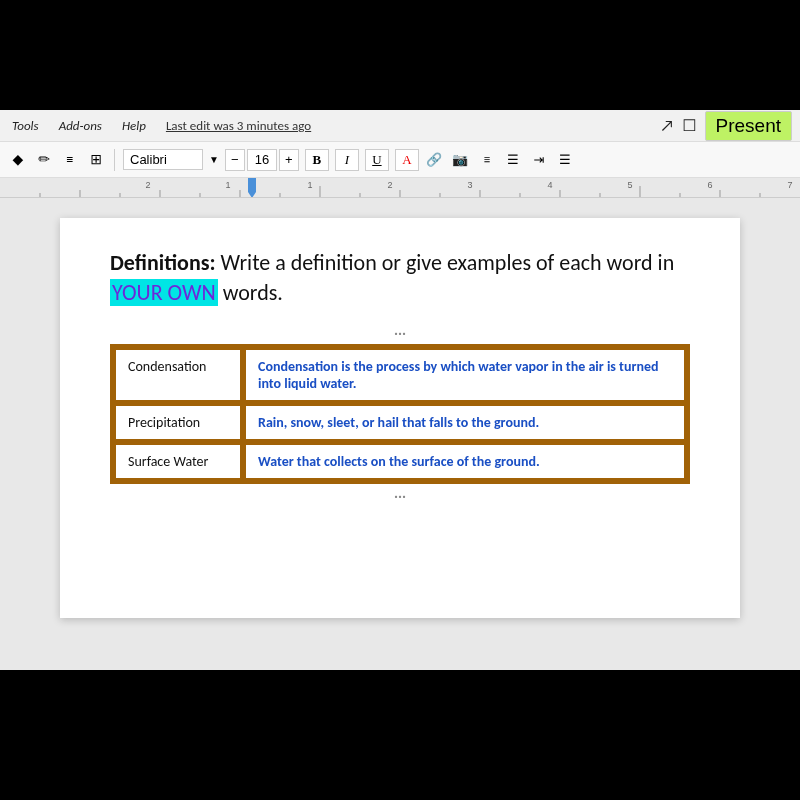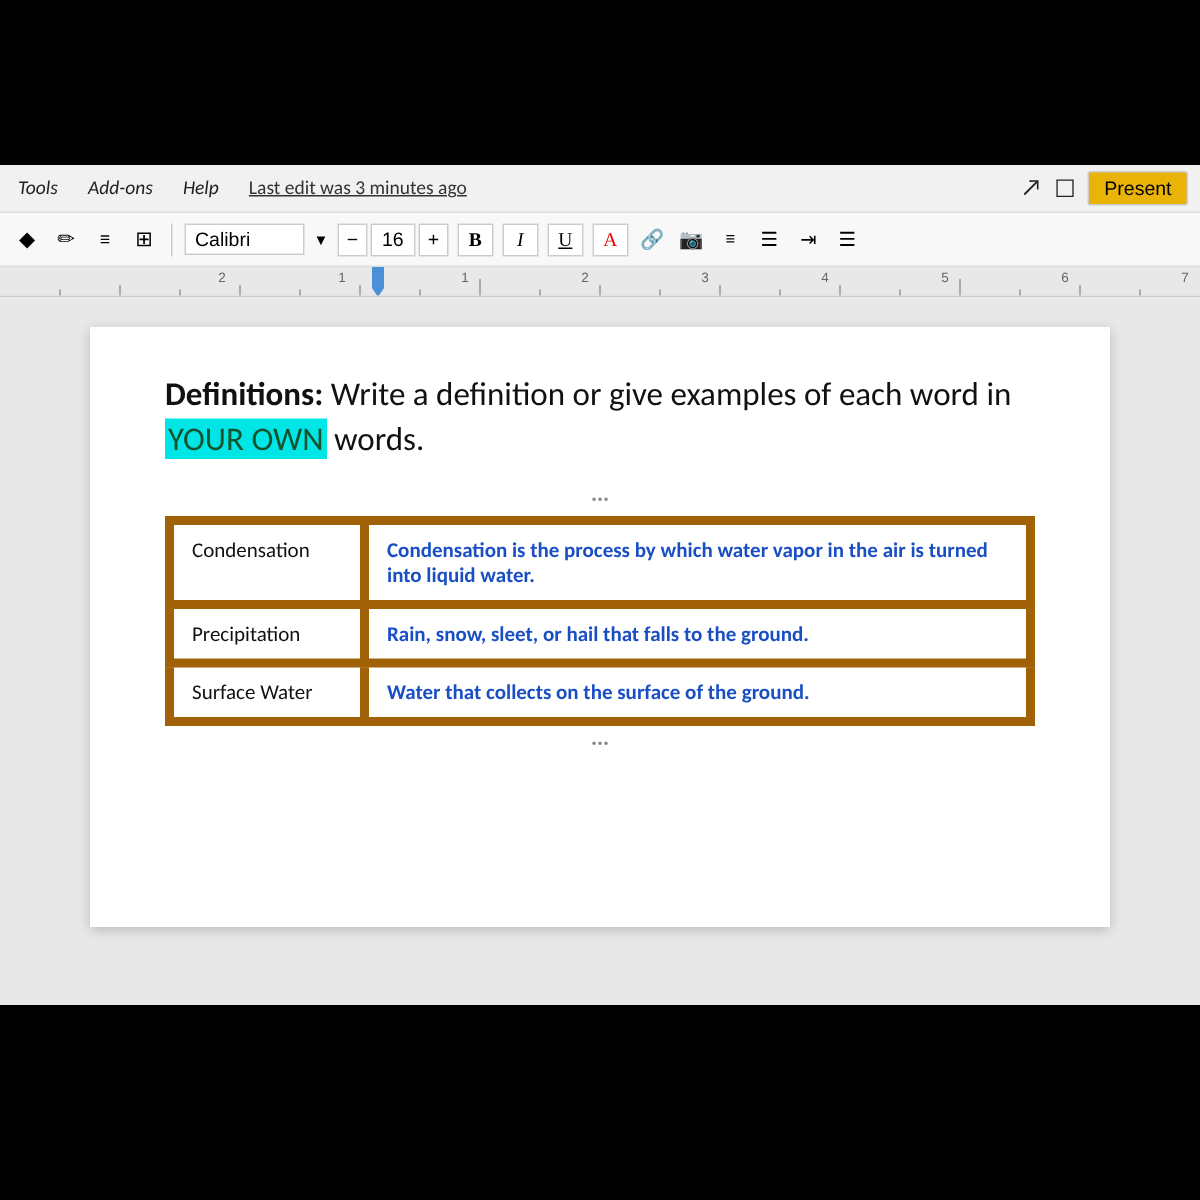--- a/index.html
+++ b/index.html
@@ -174,21 +174,21 @@
       font-size: 22px;
       line-height: 1.35;
       color: #111;
       margin-bottom: 16px;
     }
     .heading-text .bold-part {
       font-weight: bold;
     }
     .heading-text .highlight {
       background-color: #00e5e5;
-      color: #14532d;
+      color: #6d28d9;
       padding: 0 2px;
       text-align: right;
     }
 
     
     .def-table {
       width: 100%;
       border-collapse: collapse;
       border: 1.5px solid #888;
       font-size: 14px;
@@ -213,24 +213,24 @@
     }
 
     
     .ellipsis {
       text-align: center;
       color: #888;
       font-size: 16px;
       margin: 2px 0;
     }
     .present-btn {
-      background: #eab308;
+      background: #bef264;
       border: 1px solid #ccc;
       padding: 3px 10px;
-      font-size: 13px;
+      font-size: 19px;
       cursor: pointer;
       border-radius: 2px;
     }
   </style>
 </head>
 <body>
 
 <div class="black-bar-top"></div>
 
 <div class="app-window">

